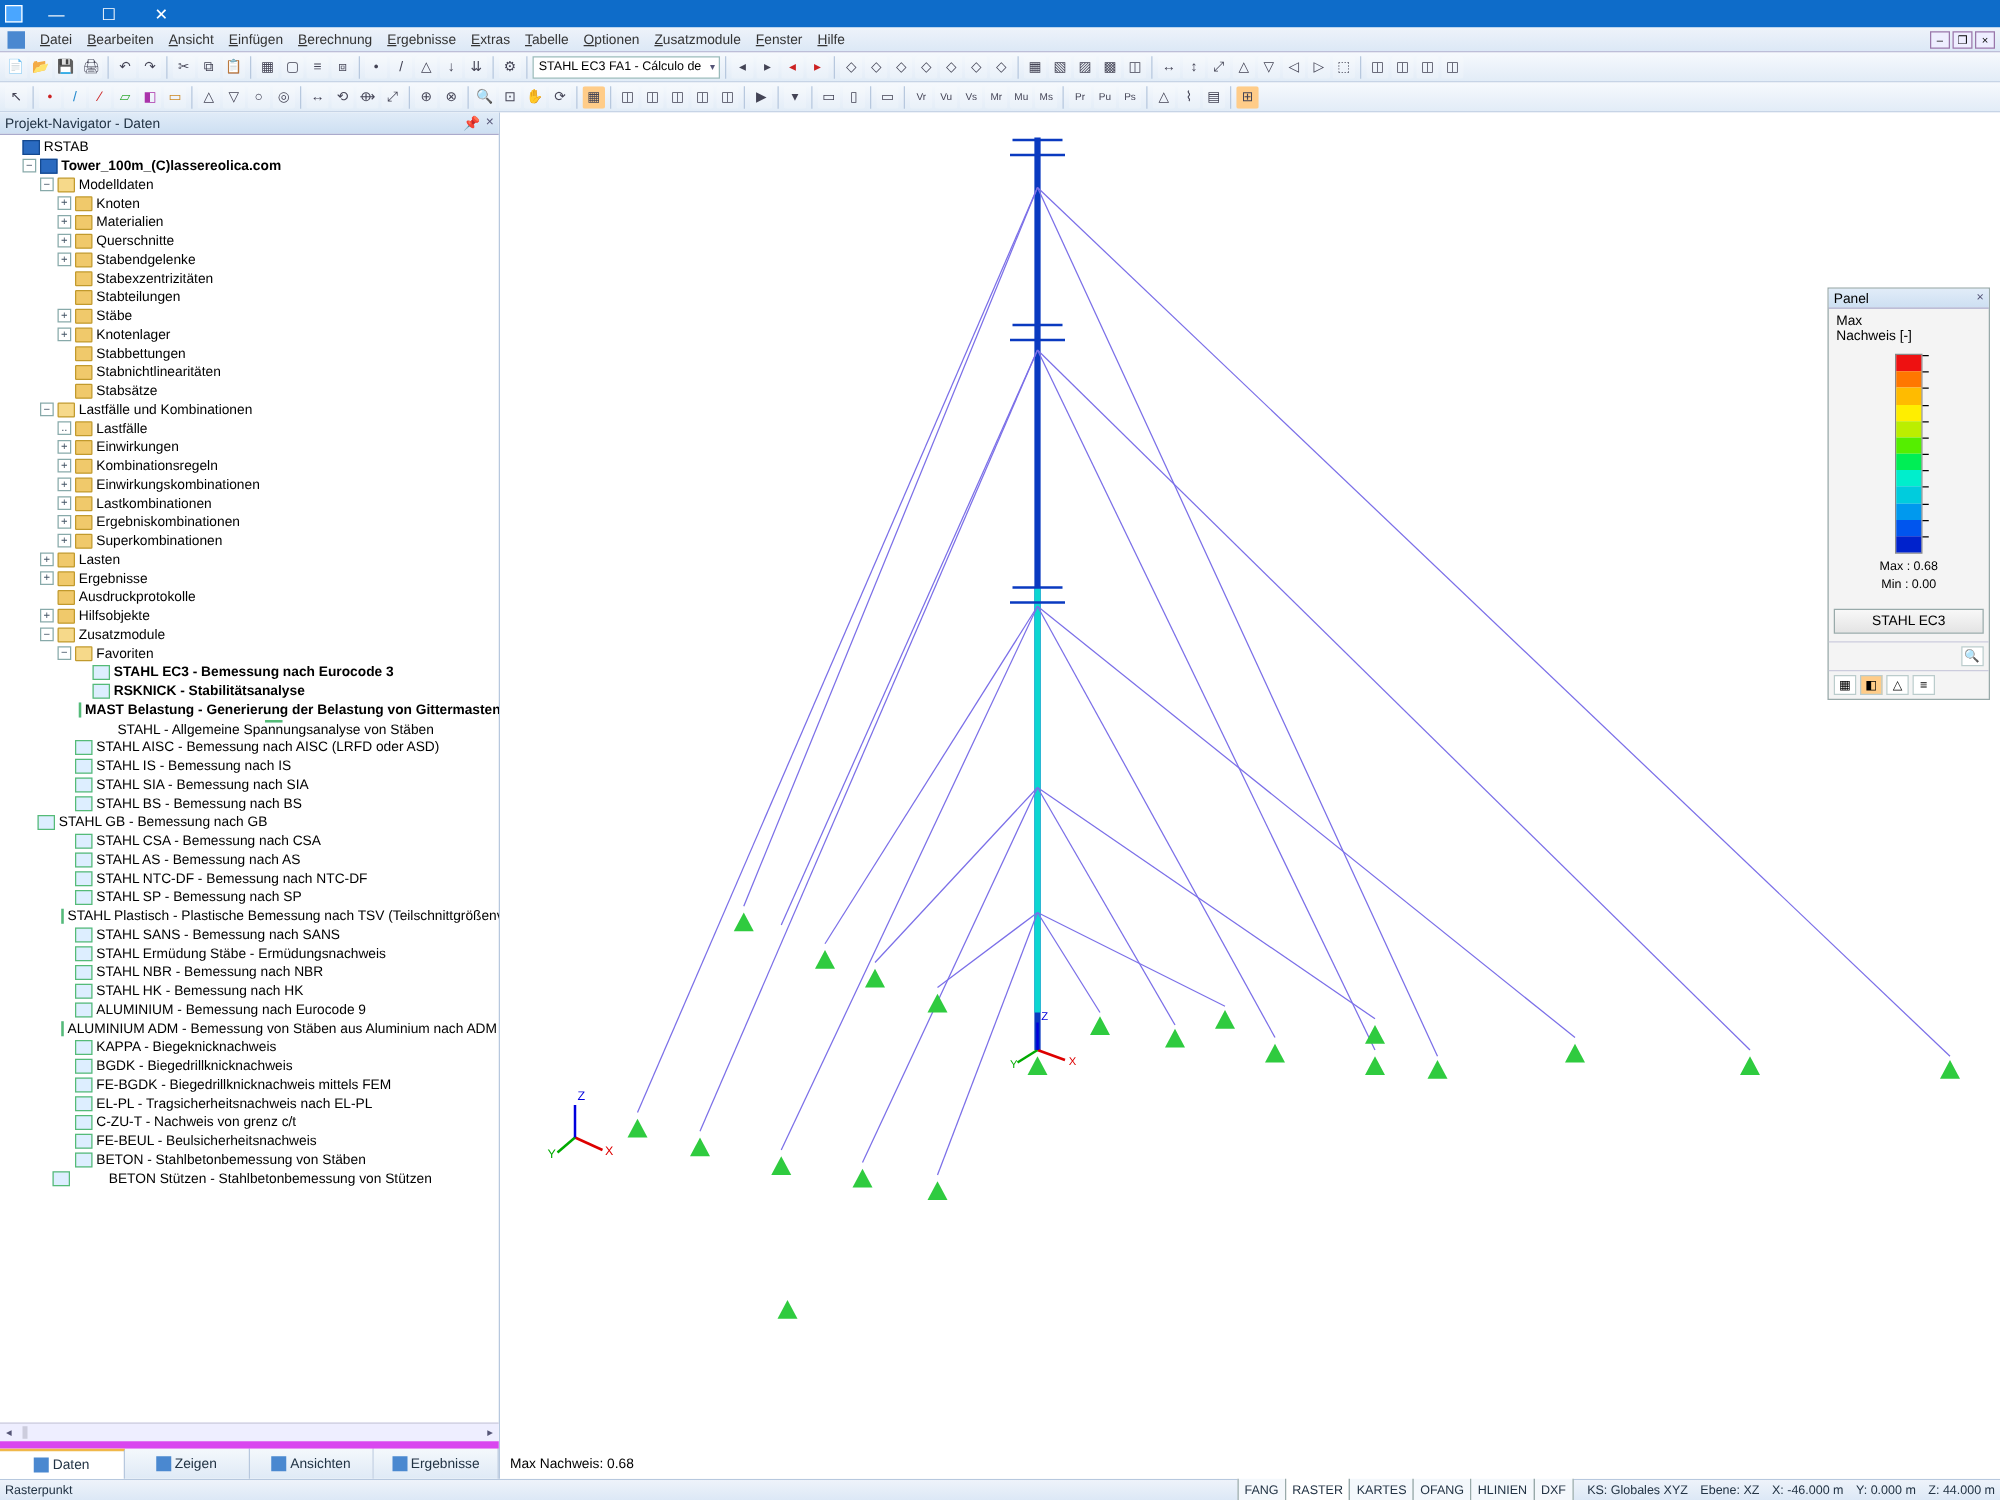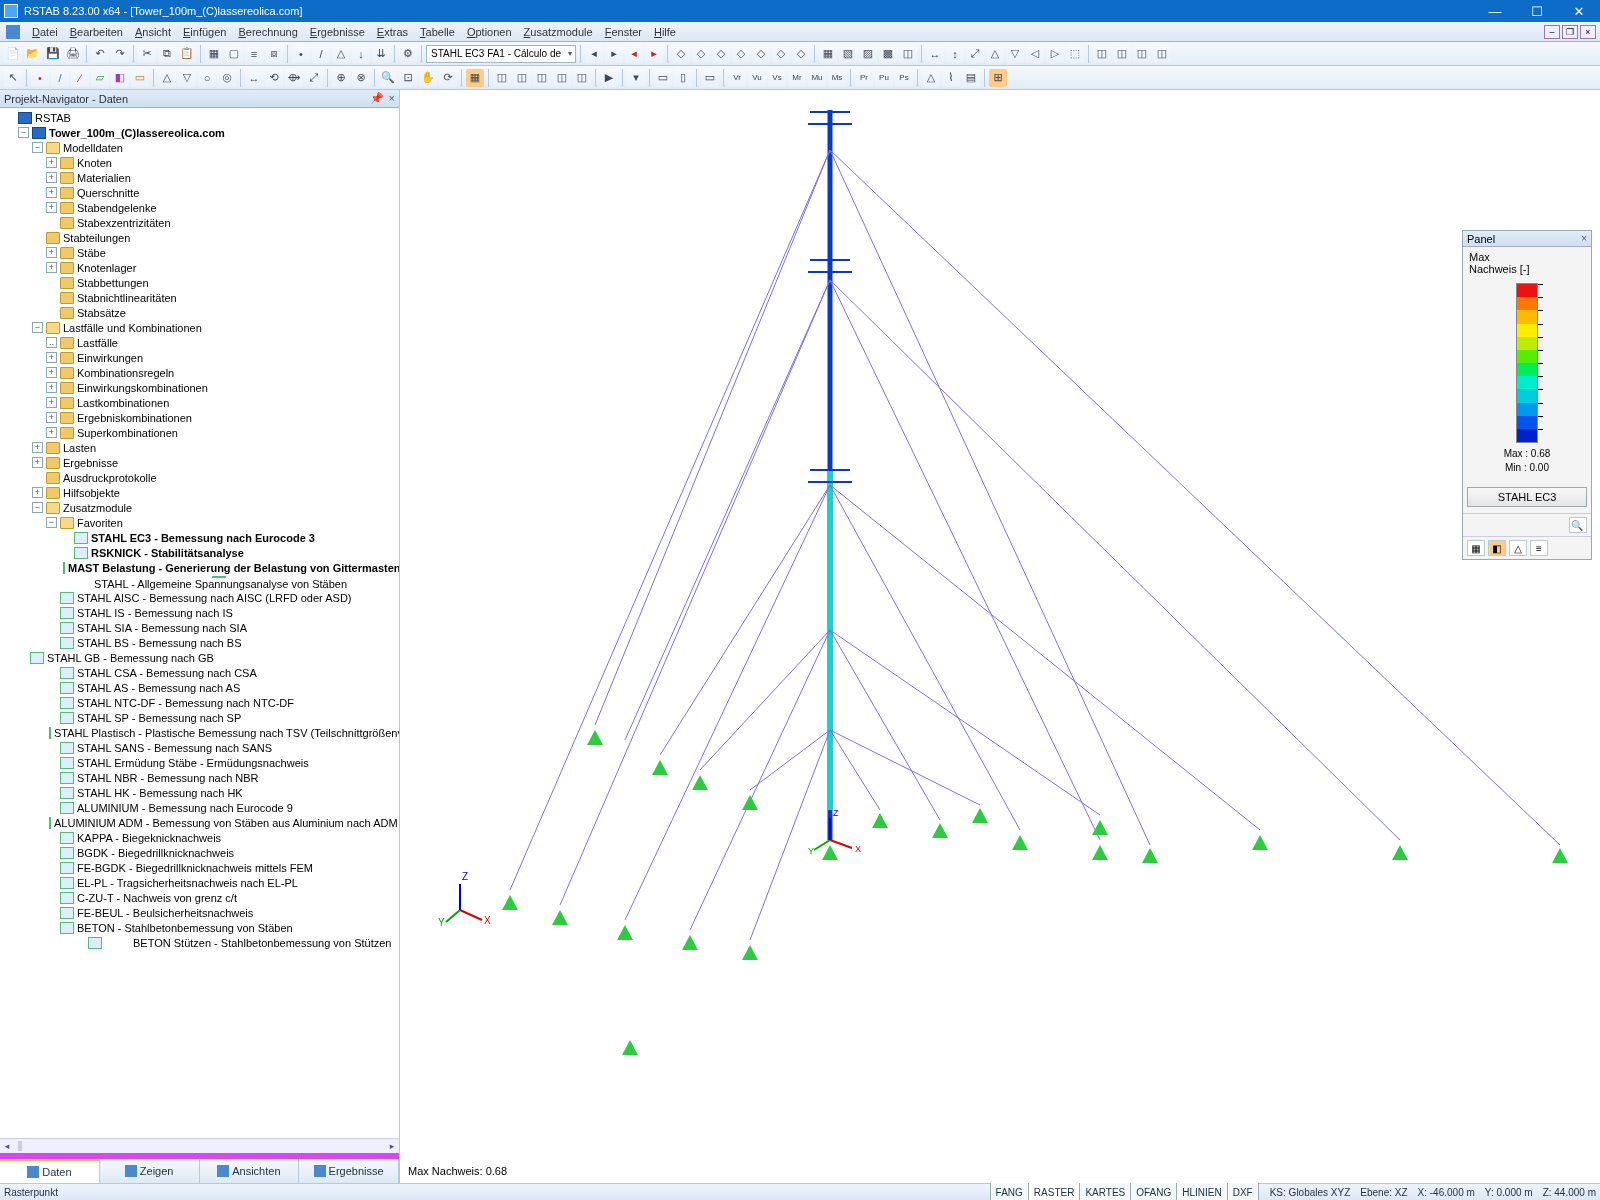--- a/index.html
+++ b/index.html
@@ -66,21 +66,20 @@
   .st-tab { border: 1px solid #9aa; background: #f4f8fc; padding: 0 5px; height: 25px; display: flex; align-items: center; margin-right: -1px; }
   .st-tab.active { background: #fff; border-bottom-color: #fff; }
   .status-right { display: flex; gap: 10px; margin-left: 12px; }
   .vp-bottom { position: absolute; left: 8px; bottom: 6px; font-size: 11px; }
 </style>
 </head>
 <body>
 
 <div class="titlebar">
   <div class="titlebar-icon"></div>
-  <div class="titlebar-text">RSTAB 8.23.00 x64 - [Tower_100m_(C)lassereolica.com]</div>
   <div class="winbtns">
     <div class="winbtn">—</div>
     <div class="winbtn">☐</div>
     <div class="winbtn close">✕</div>
   </div>
 </div>
 
 <div class="menubar">
   <div class="menubar-icon"></div>
   <div id="menuitems"><span class="menuitem"><u>D</u>atei</span><span class="menuitem"><u>B</u>earbeiten</span><span class="menuitem"><u>A</u>nsicht</span><span class="menuitem"><u>E</u>infügen</span><span class="menuitem"><u>B</u>erechnung</span><span class="menuitem"><u>E</u>rgebnisse</span><span class="menuitem"><u>E</u>xtras</span><span class="menuitem"><u>T</u>abelle</span><span class="menuitem"><u>O</u>ptionen</span><span class="menuitem"><u>Z</u>usatzmodule</span><span class="menuitem"><u>F</u>enster</span><span class="menuitem"><u>H</u>ilfe</span></div>
@@ -260,21 +259,21 @@
         <div class="tree-row" style="padding-left: 46px;">
           <span class="exp">+</span>
           <span class="ticon folder"></span>
           <span class="tree-label">Stabendgelenke</span>
         </div>
         <div class="tree-row" style="padding-left: 46px;">
           <span class="exp empty"></span>
           <span class="ticon folder"></span>
           <span class="tree-label">Stabexzentrizitäten</span>
         </div>
-        <div class="tree-row" style="padding-left: 32px;">
+        <div class="tree-row" style="padding-left: 46px;">
           <span class="exp empty"></span>
           <span class="ticon folder"></span>
           <span class="tree-label">Stabteilungen</span>
         </div>
         <div class="tree-row" style="padding-left: 46px;">
           <span class="exp">+</span>
           <span class="ticon folder"></span>
           <span class="tree-label">Stäbe</span>
         </div>
         <div class="tree-row" style="padding-left: 46px;">
@@ -495,21 +494,21 @@
         <div class="tree-row" style="padding-left: 46px;">
           <span class="exp empty"></span>
           <span class="ticon mod"></span>
           <span class="tree-label">FE-BEUL - Beulsicherheitsnachweis</span>
         </div>
         <div class="tree-row" style="padding-left: 46px;">
           <span class="exp empty"></span>
           <span class="ticon mod"></span>
           <span class="tree-label">BETON - Stahlbetonbemessung von Stäben</span>
         </div>
-        <div class="tree-row" style="padding-left: 46px; gap: 28px;">
+        <div class="tree-row" style=" gap: 28px;">
           <span class="exp empty"></span>
           <span class="ticon mod"></span>
           <span class="tree-label">BETON Stützen - Stahlbetonbemessung von Stützen</span>
         </div>
       </div>
     <div class="hscroll">
       <span class="arrow">◂</span>
         <span class="thumb"></span>
         <span class="track"></span>
         <span class="arrow">▸</span>

